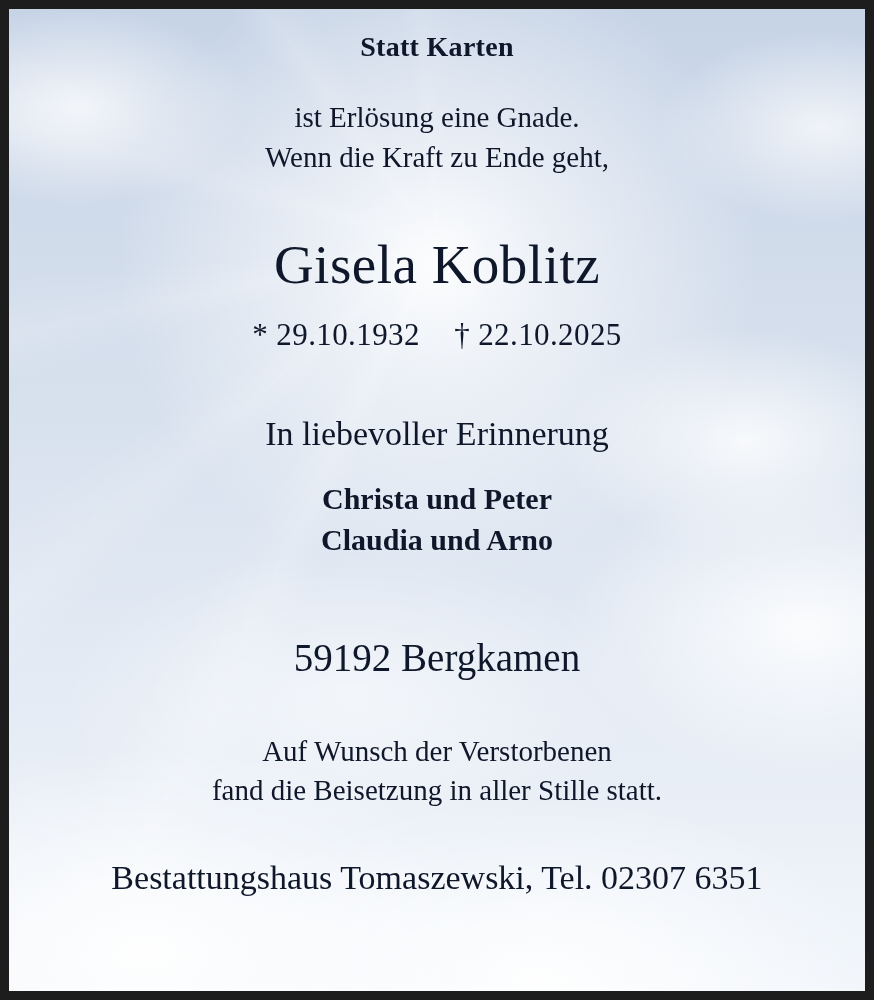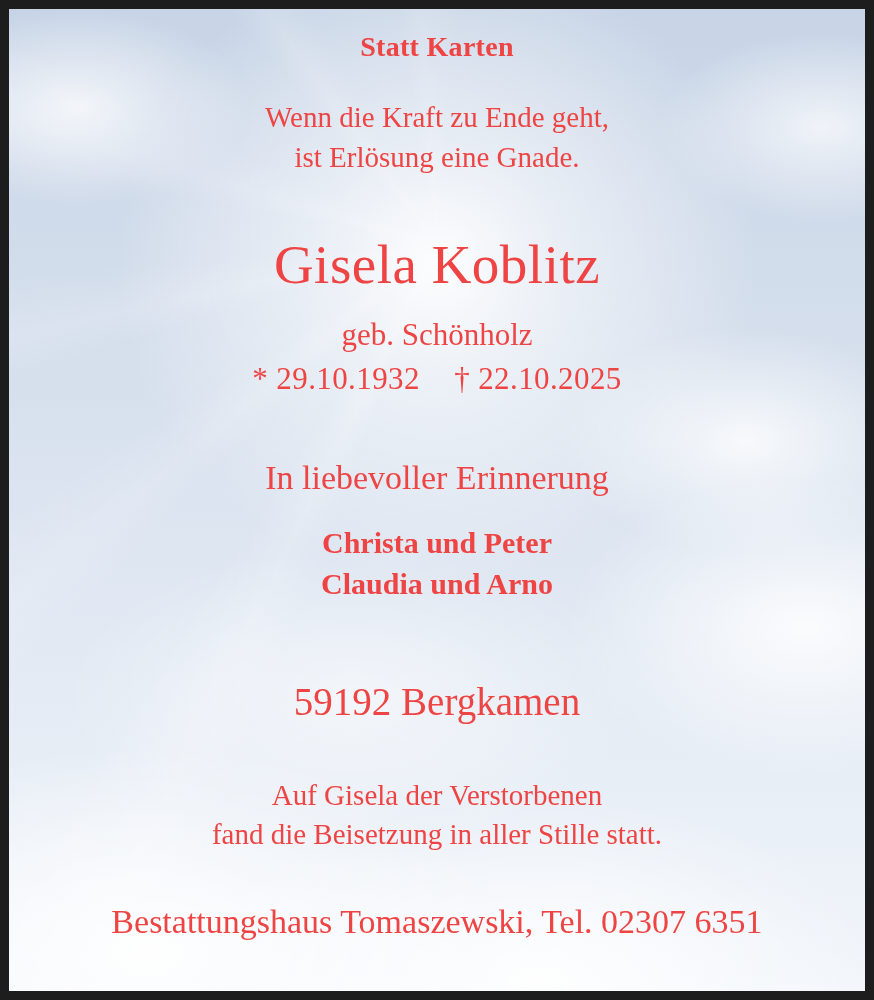--- a/index.html
+++ b/index.html
@@ -8,21 +8,21 @@
     background: #ffffff;
   }
   .obituary {
     position: relative;
     width: 874px;
     height: 1000px;
     box-sizing: border-box;
     border: 9px solid #1d1d1d;
     overflow: hidden;
     font-family: "Liberation Serif", "DejaVu Serif", serif;
-    color: #ef4444;
+    color: #0f172a;
   }
   
   .sky {
     position: absolute;
     inset: 0;
     background:
       radial-gradient(circle at 50% 26%, rgba(255,255,255,0.95) 0%, rgba(255,255,255,0.55) 14%, rgba(255,255,255,0.0) 38%),
       radial-gradient(ellipse 60% 30% at 16% 96%, rgba(255,255,255,0.95) 0%, rgba(255,255,255,0.0) 70%),
       radial-gradient(ellipse 55% 26% at 62% 99%, rgba(255,255,255,0.92) 0%, rgba(255,255,255,0.0) 72%),
       radial-gradient(ellipse 40% 22% at 93% 63%, rgba(255,255,255,0.85) 0%, rgba(255,255,255,0.0) 70%),
@@ -110,42 +110,41 @@
 
 <div class="obituary">
   <div class="sky"></div>
   <div class="rays"></div>
 
   <div class="content">
 
     <div class="statt-karten">Statt Karten</div>
 
     <div class="verse">
+      <div>ist Erlösung eine Gnade.</div>
       <div>Wenn die Kraft zu Ende geht,</div>
-      <div>ist Erlösung eine Gnade.</div>
     </div>
 
     <div class="name">Gisela Koblitz</div>
-    <div class="maiden">geb. Schönholz</div>
     <div class="dates">
       <span>* 29.10.1932</span>
       <span class="sep"></span>
       <span>† 22.10.2025</span>
     </div>
 
     <div class="memory">In liebevoller Erinnerung</div>
 
     <div class="survivors">
       <div>Christa und Peter</div>
       <div>Claudia und Arno</div>
     </div>
 
     <div class="place">59192 Bergkamen</div>
 
     <div class="closing">
-      <div>Auf Gisela der Verstorbenen</div>
+      <div>Auf Wunsch der Verstorbenen</div>
       <div>fand die Beisetzung in aller Stille statt.</div>
     </div>
 
     <div class="funeral-home">Bestattungshaus Tomaszewski, Tel. 02307 6351</div>
 
   </div>
 </div>
 
 </body></html>

